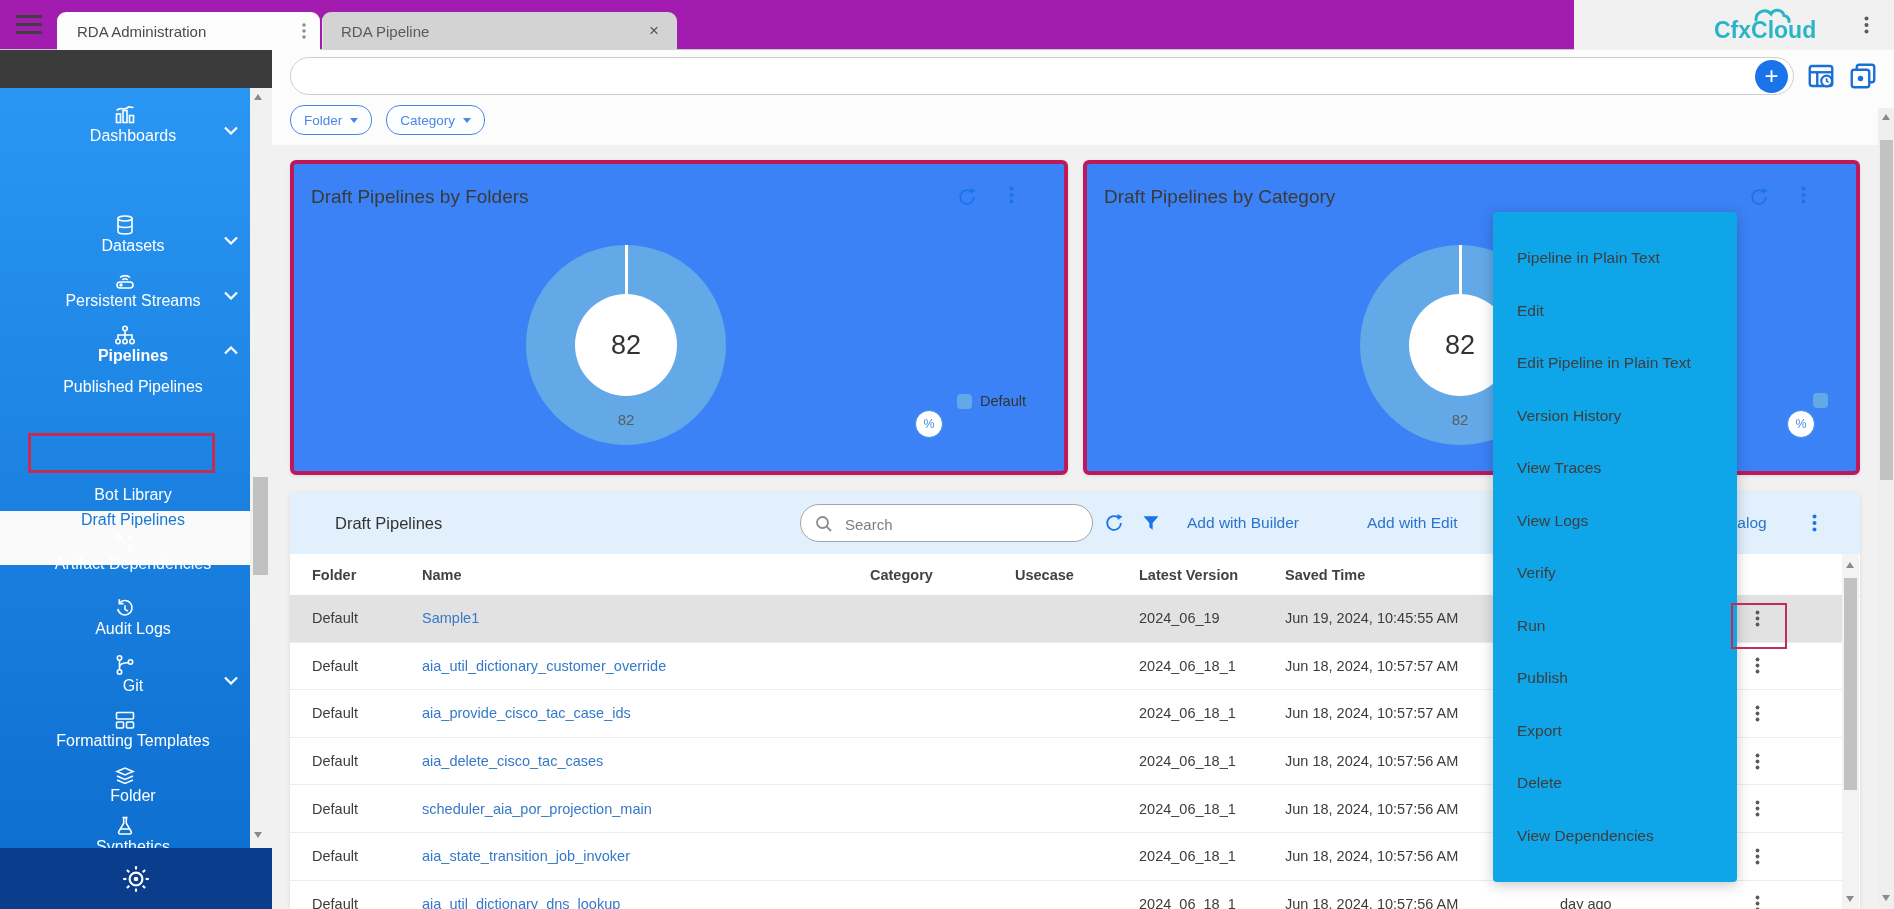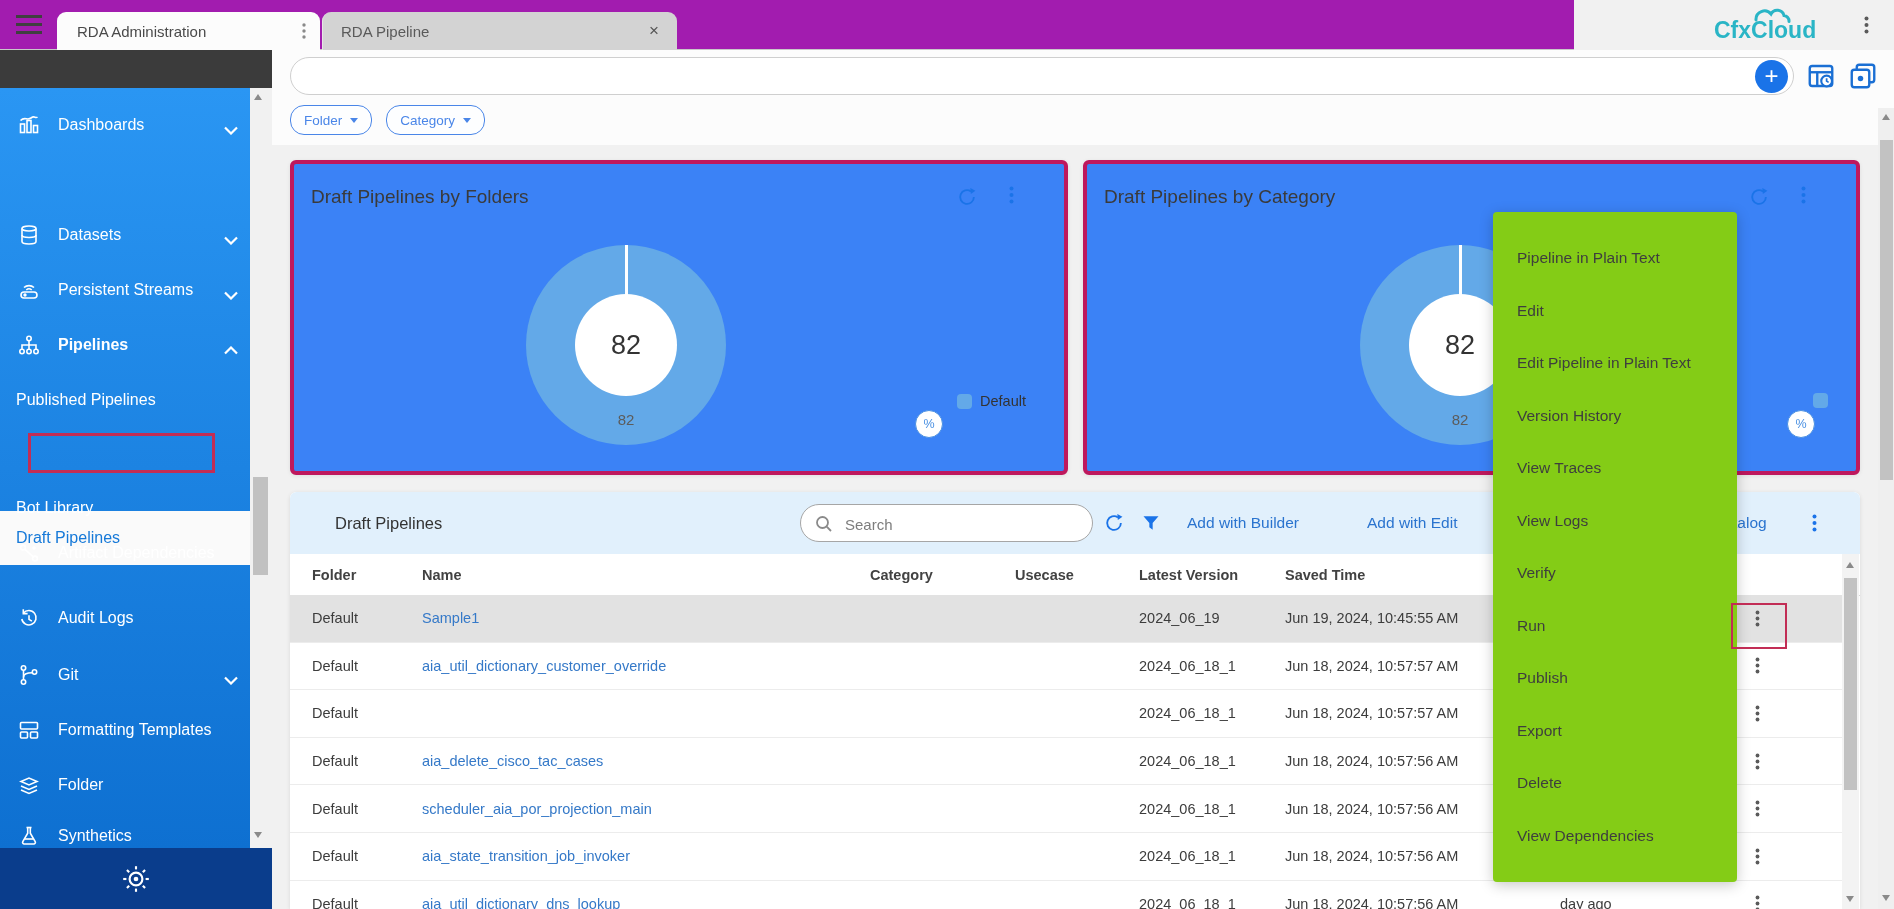--- a/index.html
+++ b/index.html
@@ -15,21 +15,21 @@
   .tab1{left:57px;width:263px;background:#fcfcfc;padding-left:20px;color:#4a4a4a;font-size:15px;}
   .tab2{left:322px;width:355px;background:#d3d3d3;padding-left:18px;color:#5a5a5a;font-size:15px;border-left:1px solid #e6e6e6;}
   .tab-kebab{position:absolute;right:14px;top:11px;}
   .tab-close{position:absolute;right:18px;top:9px;font-size:17px;color:#555;cursor:pointer;}
   .logo{left:1714px;top:7px;}
   .top-kebab{left:1864px;top:16px;cursor:pointer;}
 
   
   .darkblock{left:0;top:50px;width:272px;height:38px;background:#3b3b3b;}
   .sidebar{left:0;top:88px;width:250px;height:760px;background:linear-gradient(180deg,#2a96f3 0%,#0e70d1 100%);overflow:hidden;}
-  .nav-item{position:absolute;left:0;width:250px;height:44px;display:flex;align-items:center;padding-left:16px;box-sizing:border-box;color:#fff;font-size:16px;cursor:pointer;white-space:nowrap;}
+  .nav-item{position:absolute;left:0;width:250px;height:44px;display:flex;align-items:center;padding-left:16px;box-sizing:border-box;color:#fff;font-size:16px;cursor:pointer;white-space:nowrap;flex-direction:column;}
   .nav-sub{}
   .nav-icon{width:26px;display:flex;justify-content:center;margin-right:16px;flex:none;}
   .nav-chevron{position:absolute;right:12px;top:18px;}
   .nav-bold{font-weight:bold;}
   .nav-active{top:423px;height:54px;background:#fafafa;color:#1679d8;}
   .side-scroll{left:250px;top:88px;width:22px;height:760px;background:#f1f1f1;}
   .side-thumb{left:3px;top:389px;width:15px;height:98px;background:#c1c1c1;}
   .sidefooter{left:0;top:848px;width:272px;height:61px;background:#0a3d8c;display:flex;align-items:center;justify-content:center;z-index:5;}
 
   
@@ -76,21 +76,21 @@
   .t-row.sel{background:#e2e2e2;}
   .t-cell{position:absolute;top:0;height:100%;display:flex;align-items:center;font-size:14.5px;color:#3c3c3c;white-space:nowrap;}
   .cf{left:22px;} .cn{left:132px;} .cv{left:849px;} .cs{left:995px;} .ca{left:1270px;}
   .ck{left:1452px;width:30px;justify-content:center;cursor:pointer;}
   .hcat{left:580px;} .huse{left:725px;}
   .namelink{color:#3579c8;cursor:pointer;text-decoration:none;}
   .inner-scroll{position:absolute;left:1552px;top:62px;width:17px;height:355px;background:#f3f3f3;}
   .inner-thumb{position:absolute;left:2px;top:24px;width:13px;height:212px;background:#c2c2c2;}
 
   
-  .ctxmenu{left:1493px;top:212px;width:244px;height:670px;background:#84cc16;border-radius:4px;
+  .ctxmenu{left:1493px;top:212px;width:244px;height:670px;background:#0ea5e9;border-radius:4px;
            box-shadow:0 3px 14px rgba(0,0,0,0.22);z-index:50;display:flex;flex-direction:column;padding:20px 0;box-sizing:border-box;}
   .ctxitem{flex:1;display:flex;align-items:center;padding-left:24px;font-size:15.5px;color:#3e3e3e;cursor:pointer;white-space:nowrap;}
 
   
   .redbox{border:3px solid #c22d55;box-sizing:border-box;z-index:70;pointer-events:none;}
   .redbox1{left:28px;top:433px;width:187px;height:40px;}
   .redbox2{left:1731px;top:603px;width:56px;height:46px;border-width:2.5px;}
 
   
   .page-scroll{left:1878px;top:108px;width:16px;height:801px;background:#efefef;z-index:60;}
@@ -497,20 +497,23 @@
         <div class="t-cell ck">
             <svg width="5" height="17">
               <circle cx="2.5" cy="2.5" r="1.9" fill="#5a5a5a"></circle>
               <circle cx="2.5" cy="8.5" r="1.9" fill="#5a5a5a"></circle>
               <circle cx="2.5" cy="14.5" r="1.9" fill="#5a5a5a"></circle>
             </svg>
           </div>
       </div>
       <div class="t-row">
         <div class="t-cell cf">Default</div>
+        <div class="t-cell cn">
+            <span class="namelink">aia_provide_cisco_tac_case_ids</span>
+          </div>
         <div class="t-cell cv">2024_06_18_1</div>
         <div class="t-cell cs">Jun 18, 2024, 10:57:57 AM</div>
         <div class="t-cell ca">day ago</div>
         <div class="t-cell ck">
             <svg width="5" height="17">
               <circle cx="2.5" cy="2.5" r="1.9" fill="#5a5a5a"></circle>
               <circle cx="2.5" cy="8.5" r="1.9" fill="#5a5a5a"></circle>
               <circle cx="2.5" cy="14.5" r="1.9" fill="#5a5a5a"></circle>
             </svg>
           </div>

